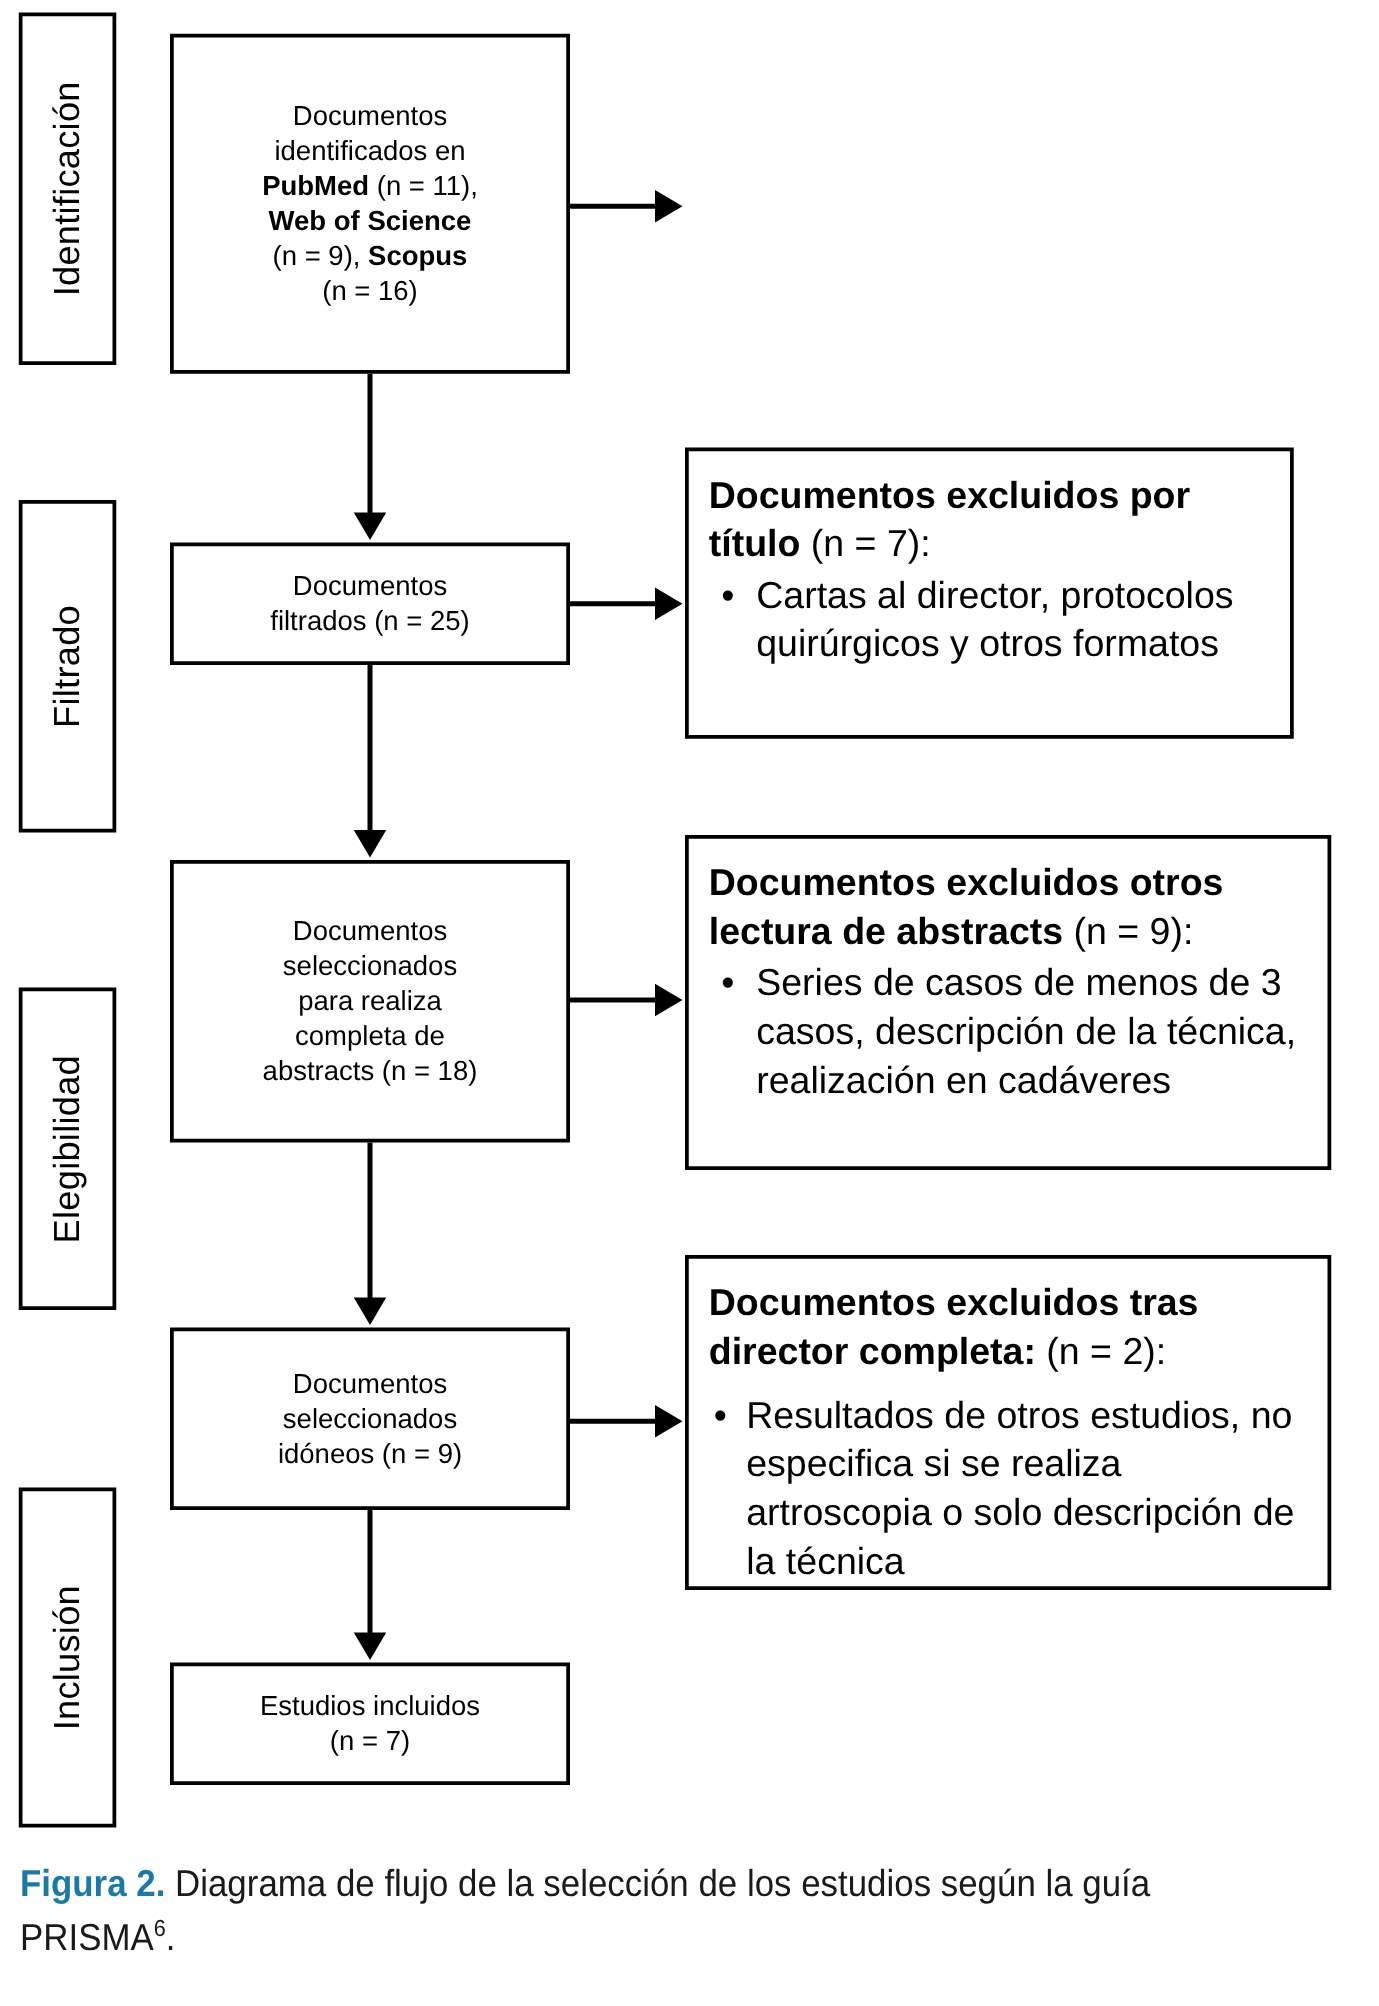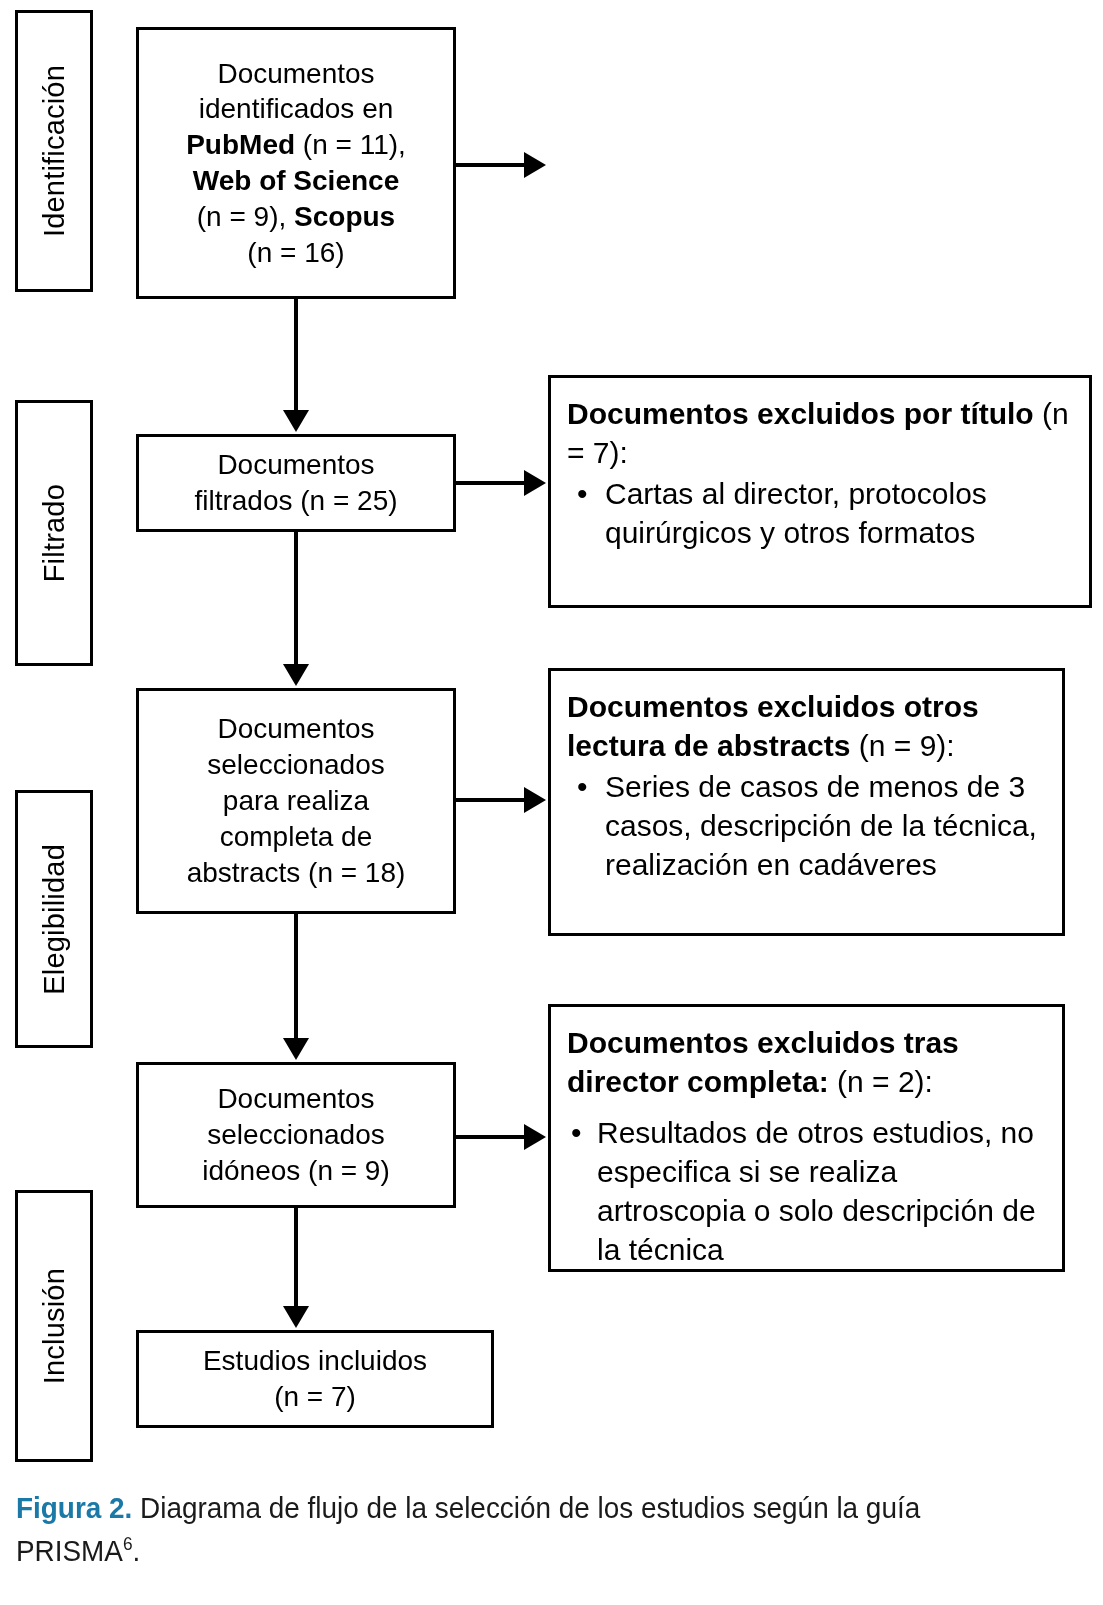--- a/index.html
+++ b/index.html
@@ -49,21 +49,21 @@
     box-sizing: border-box;
   }
   .node-center {
     display: flex;
     align-items: center;
     justify-content: center;
     text-align: center;
     padding: 6px 8px;
   }
   .node-center .txt {
-    font-size: 28px;
+    font-size: 22px;
     line-height: 1.28;
   }
   .node-right {
     padding: 16px 14px 14px 16px;
   }
   .node-right .head {
     font-size: 30px;
     line-height: 1.3;
     font-weight: bold;
     margin: 0 0 2px 0;
@@ -200,29 +200,29 @@
   </div>
 
   <div class="node node-center" style="left:136px; top:1062px; width:320px; height:146px;">
     <div class="txt">
       <span>Documentos</span><br>
       <span>seleccionados</span><br>
       <span>idóneos (n = 9)</span>
     </div>
   </div>
 
-  <div class="node node-center" style="left:136px; top:1330px; width:358px; height:98px;">
+  <div class="node node-center" style="left:136px; top:1330px; width:320px; height:98px;">
     <div class="txt">
       <span>Estudios incluidos</span><br>
       <span>(n = 7)</span>
     </div>
   </div>
 
 
-  <div class="node node-right" style="left:548px; top:375px; width:544px; height:233px;">
+  <div class="node node-right" style="left:548px; top:358px; width:487px; height:233px;">
     <p class="head">
       <b class="strong">Documentos excluidos por título</b><span class="reg"> (n = 7):</span>
     </p>
     <ul class="bullets">
       <li>Cartas al director, protocolos quirúrgicos y otros formatos</li>
     </ul>
   </div>
 
   <div class="node node-right" style="left:548px; top:668px; width:517px; height:268px;">
     <p class="head">

